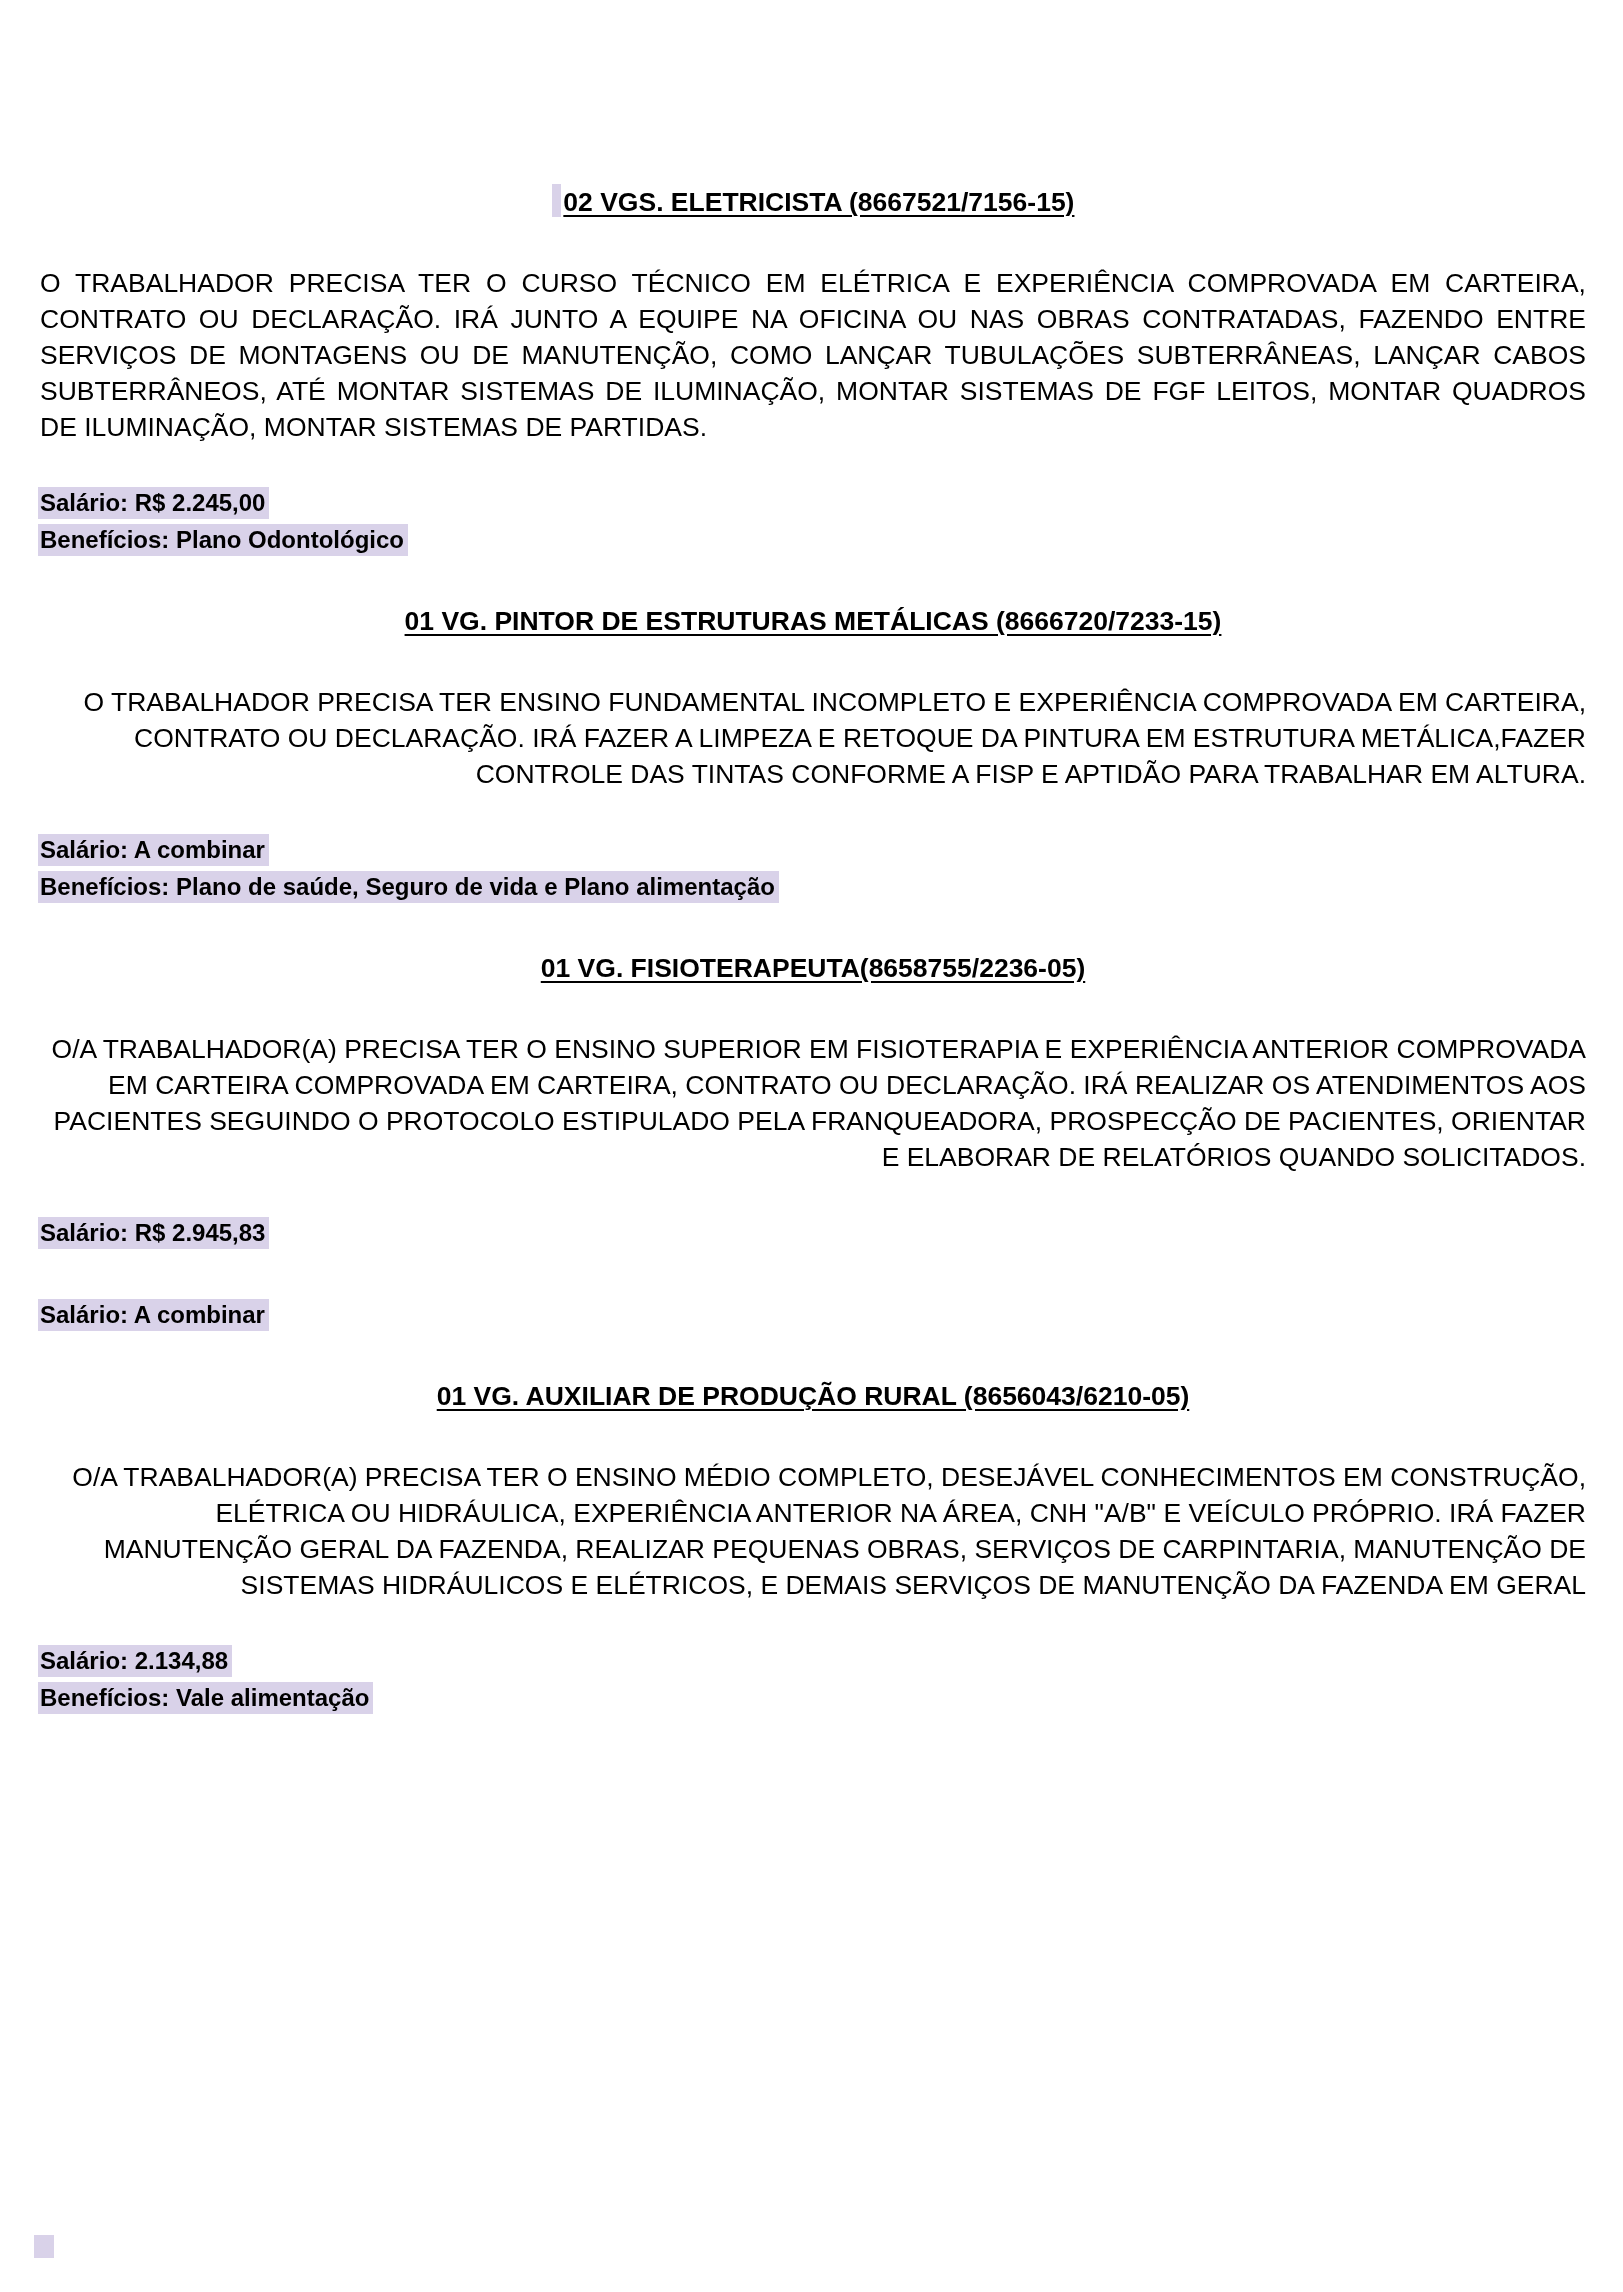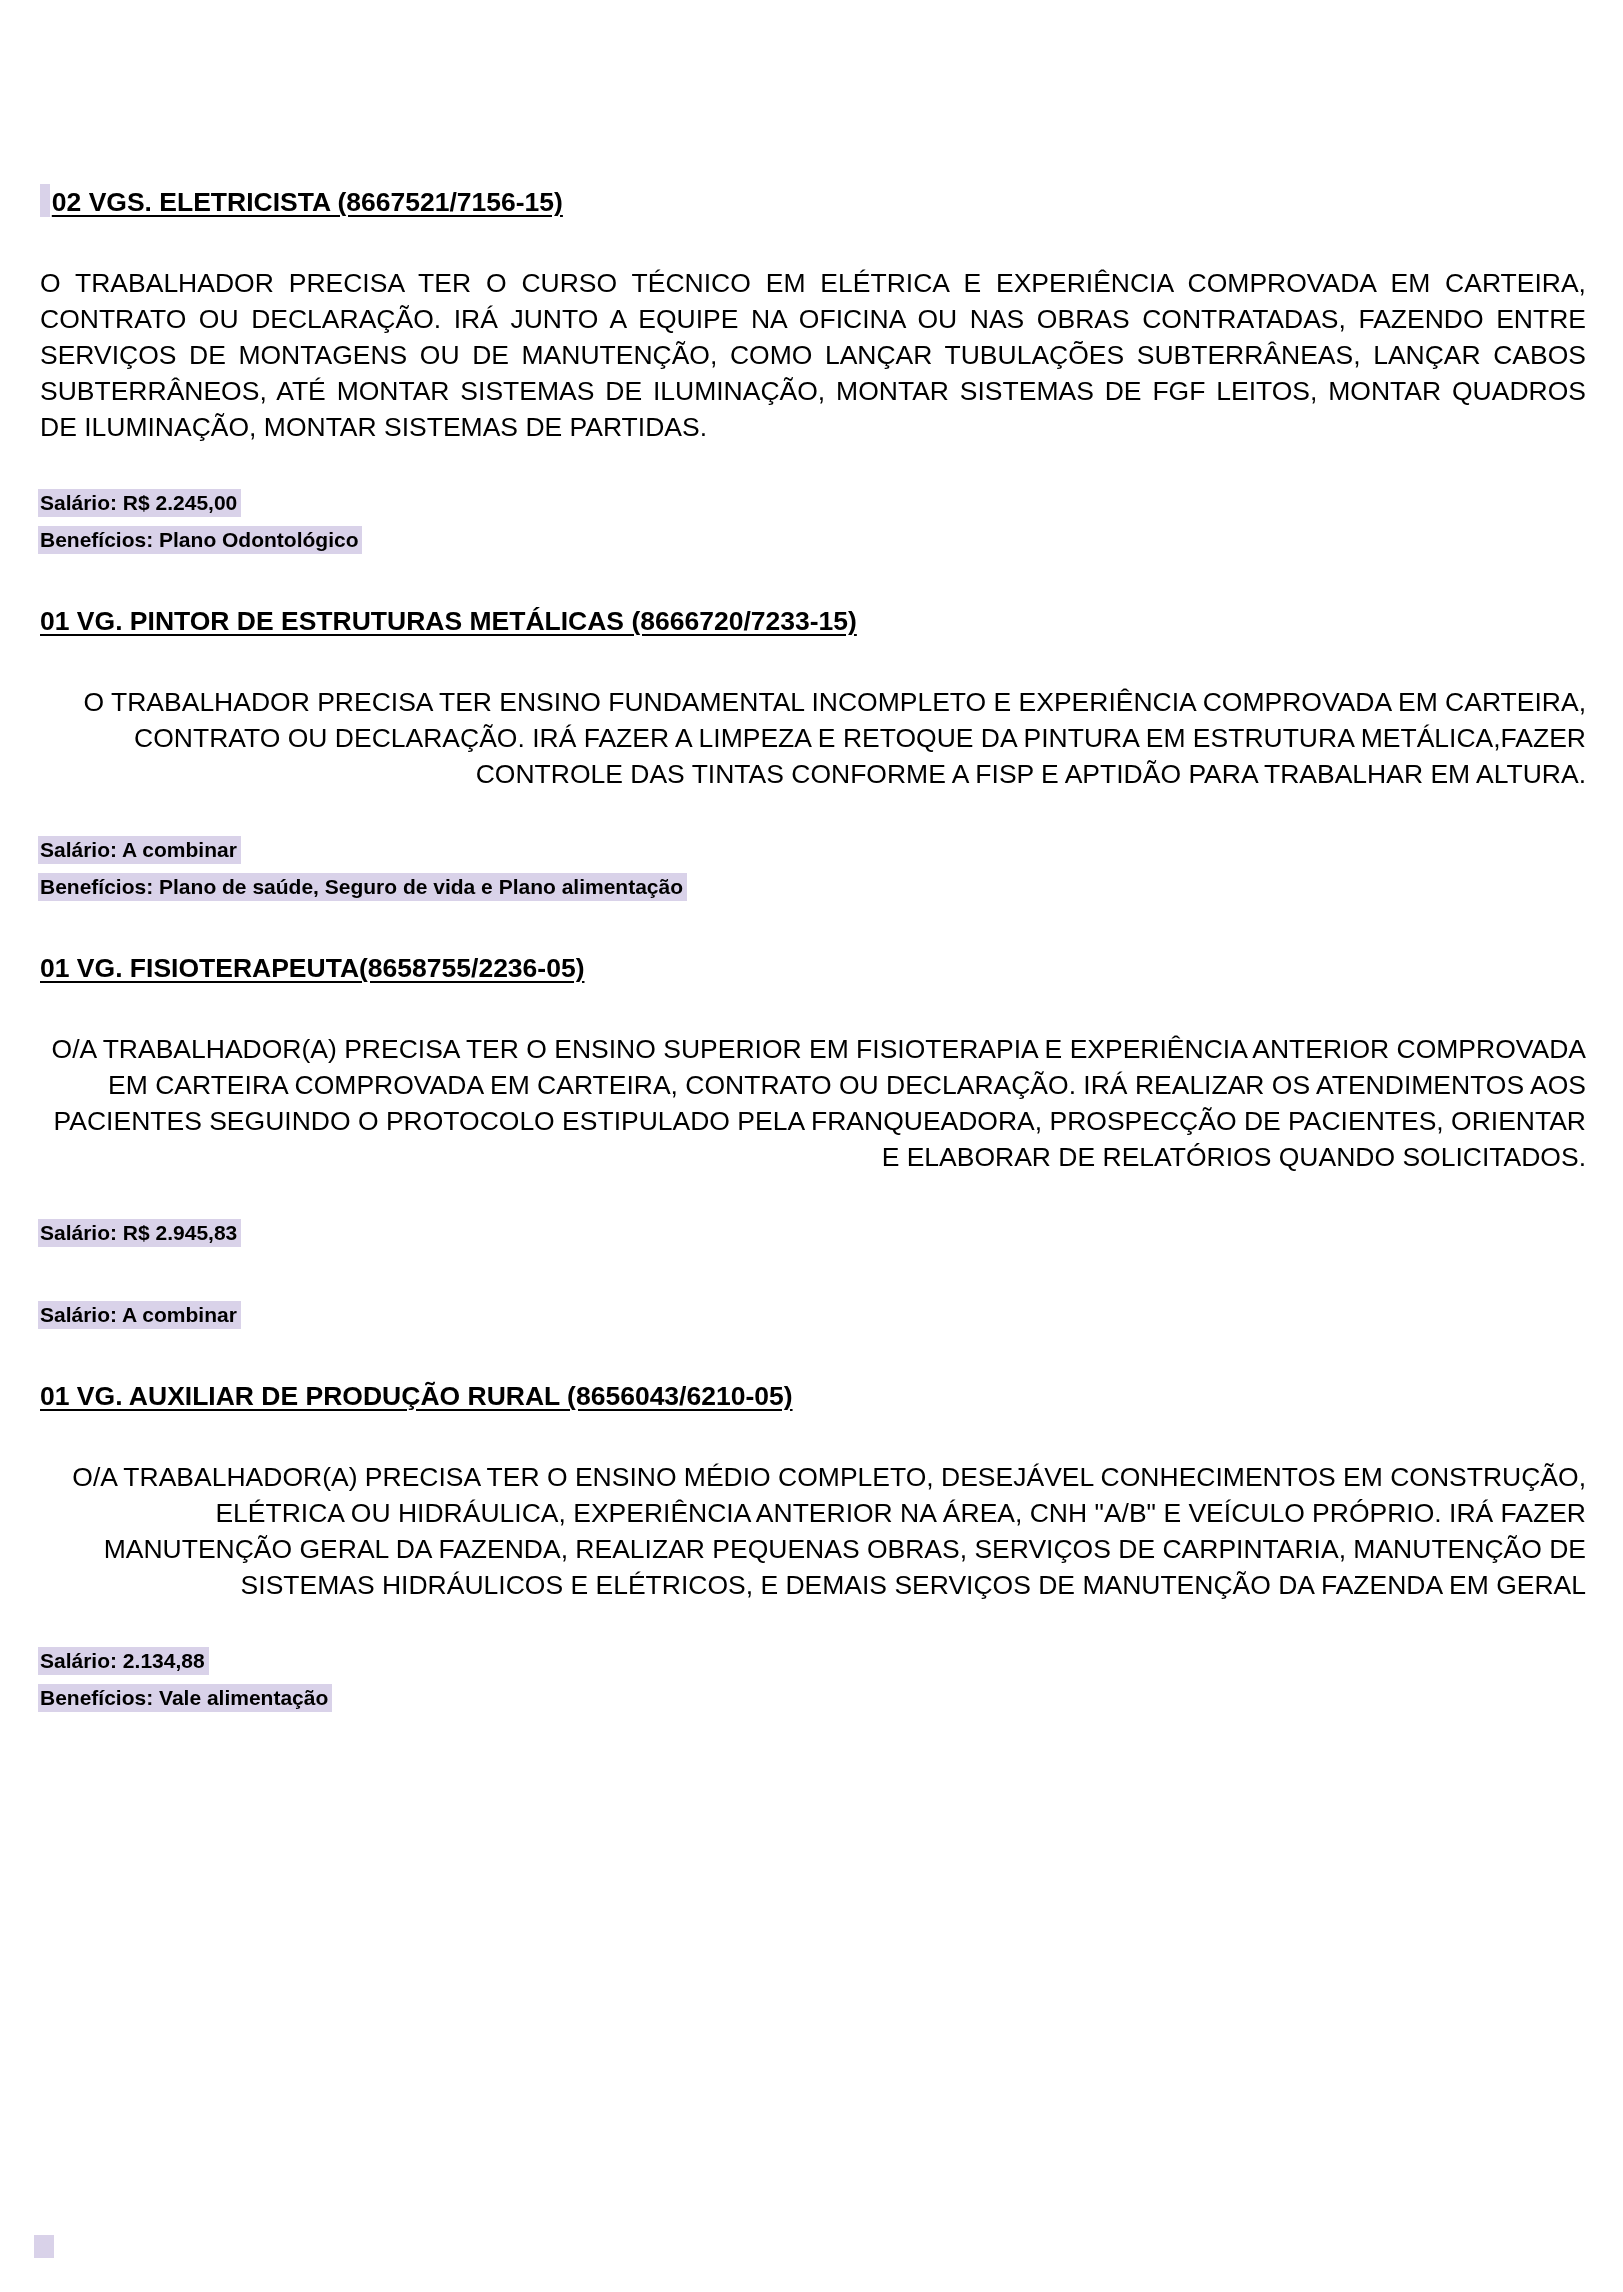--- a/index.html
+++ b/index.html
@@ -17,20 +17,21 @@
     height: 2293px;
     box-sizing: border-box;
     padding: 184px 37px 0 40px;
   }
   .section { margin: 0 0 45px 0; }
   .job-title {
     font-size: 26.5px;
     font-weight: bold;
     line-height: 36px;
     margin: 0 0 45px 0;
+    text-align: center;
   }
   .job-title .title-text {
     text-decoration: underline;
     text-decoration-thickness: 2px;
     text-underline-offset: 3.9px;
   }
   .caret {
     display: none;
     width: 9.8px;
     height: 33px;
@@ -40,21 +41,21 @@
   }
   .caret.show { display: inline-block; }
   .job-desc {
     font-size: 26.5px;
     line-height: 36px;
     margin: 0 0 39px 0;
     text-align: right;
   }
   .job-desc.justify { text-align: justify; }
   .meta-line {
-    font-size: 21px;
+    font-size: 24px;
     font-weight: bold;
     line-height: 37px;
   }
   .hl {
     background: var(--hl, #d9d2e9);
     padding: 2px 3.9px 2.9px 2px;
     margin-left: -2px;
   }
   .trailing-mark {
     position: absolute;

